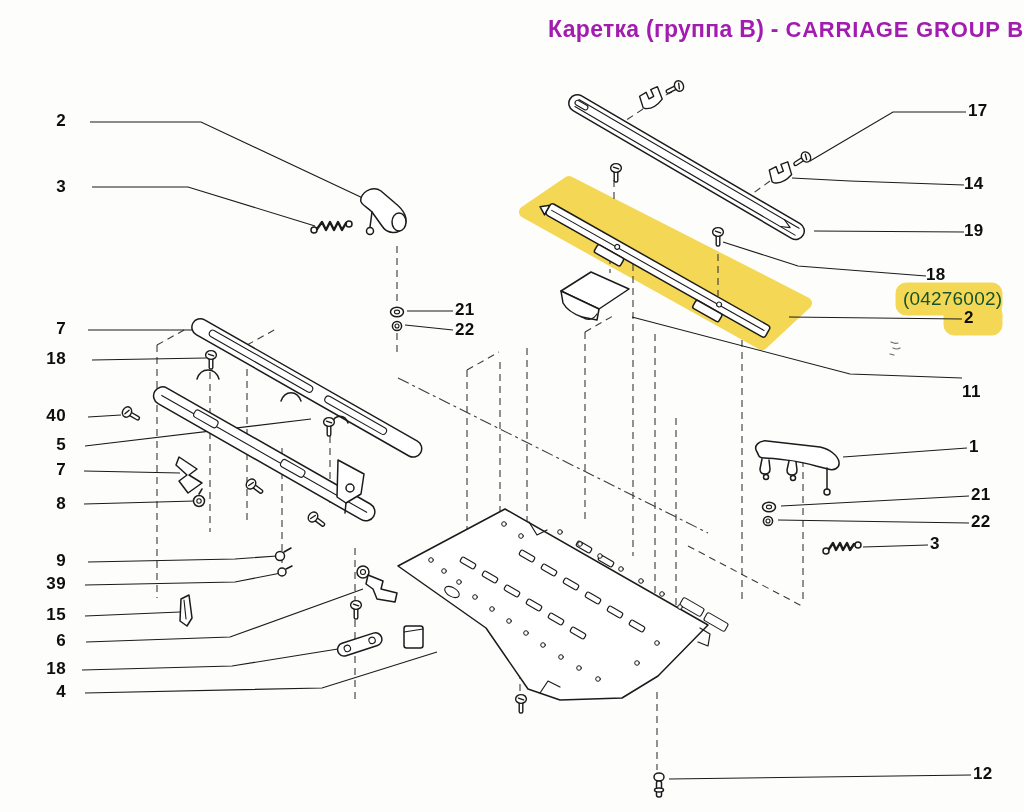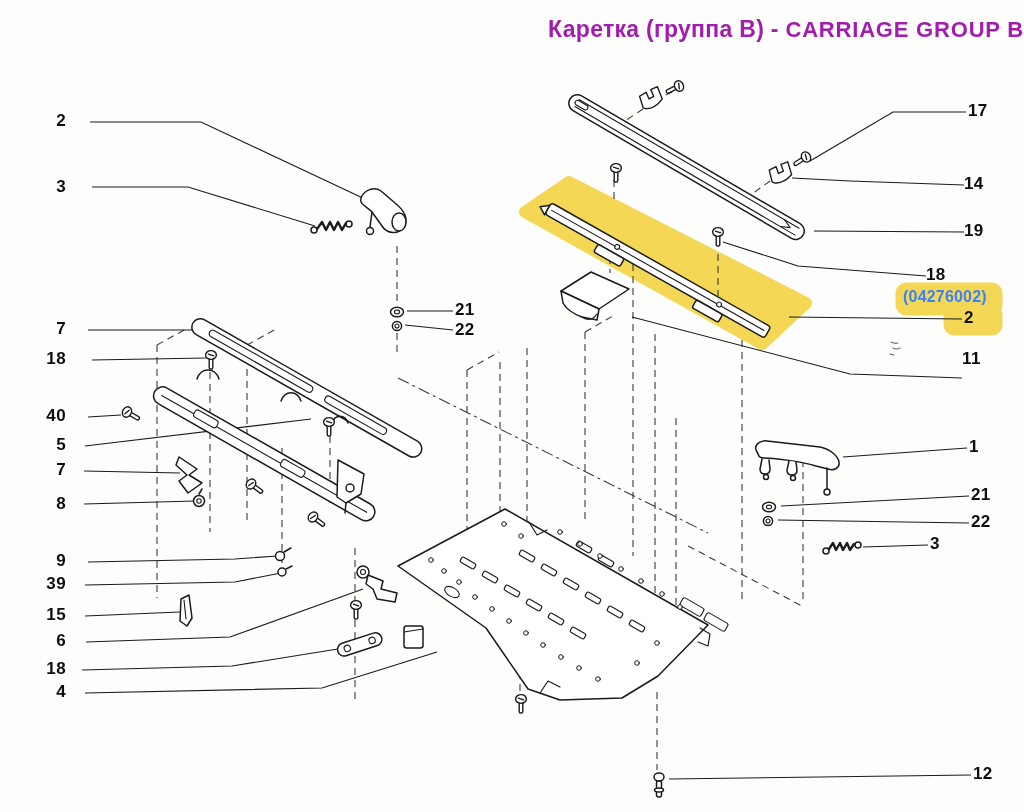--- a/index.html
+++ b/index.html
@@ -5,21 +5,21 @@
   html,body{margin:0;padding:0;background:#ffffff;}
   .stage{position:relative;width:1024px;height:812px;background:#fdfdfc;overflow:hidden;
          font-family:"Liberation Sans",sans-serif;}
   .title{position:absolute;top:16px;left:0;right:0;text-align:right;color:#a21caf;
          font-weight:bold;font-size:23px;letter-spacing:.3px;white-space:nowrap;}
   .title .en{font-size:22px;letter-spacing:.8px;}
   svg{position:absolute;left:0;top:0;}
   .co{position:absolute;font-weight:bold;font-size:17px;color:#0e0e0e;line-height:20px;
       letter-spacing:.4px;}
   .co.l{left:14px;width:52px;text-align:right;}
-  .code{position:absolute;font-weight:bold;font-size:16px;color:#3b82f6;letter-spacing:.2px;}
+  .code{position:absolute;font-weight:normal;font-size:19px;color:#14532d;letter-spacing:.2px;}
 </style>
 </head>
 <body>
 
 <div class="stage">
 
   <div class="title"><span>Каретка (группа B)</span><span> - </span><span class="en">CARRIAGE GROUP B</span></div>
 
   <svg width="1024" height="812" viewBox="0 0 1024 812">
     <defs>
@@ -338,21 +338,21 @@
   <span class="co l" style="top:631px">6</span>
   <span class="co l" style="top:659px">18</span>
   <span class="co l" style="top:682px">4</span>
 
   <span class="co" style="left:968px;top:101px">17</span>
   <span class="co" style="left:964px;top:174px">14</span>
   <span class="co" style="left:964px;top:221px">19</span>
   <span class="co" style="left:926px;top:265px">18</span>
   <span class="code" style="left:903px;top:288px">(04276002)</span>
   <span class="co" style="left:964px;top:308px">2</span>
-  <span class="co" style="left:962px;top:349px">11</span>
+  <span class="co" style="left:962px;top:382px">11</span>
   <span class="co" style="left:969px;top:437px">1</span>
   <span class="co" style="left:971px;top:485px">21</span>
   <span class="co" style="left:971px;top:512px">22</span>
   <span class="co" style="left:930px;top:534px">3</span>
   <span class="co" style="left:973px;top:764px">12</span>
 
   <span class="co" style="left:455px;top:300px">21</span>
   <span class="co" style="left:455px;top:320px">22</span>
 
 </div>

